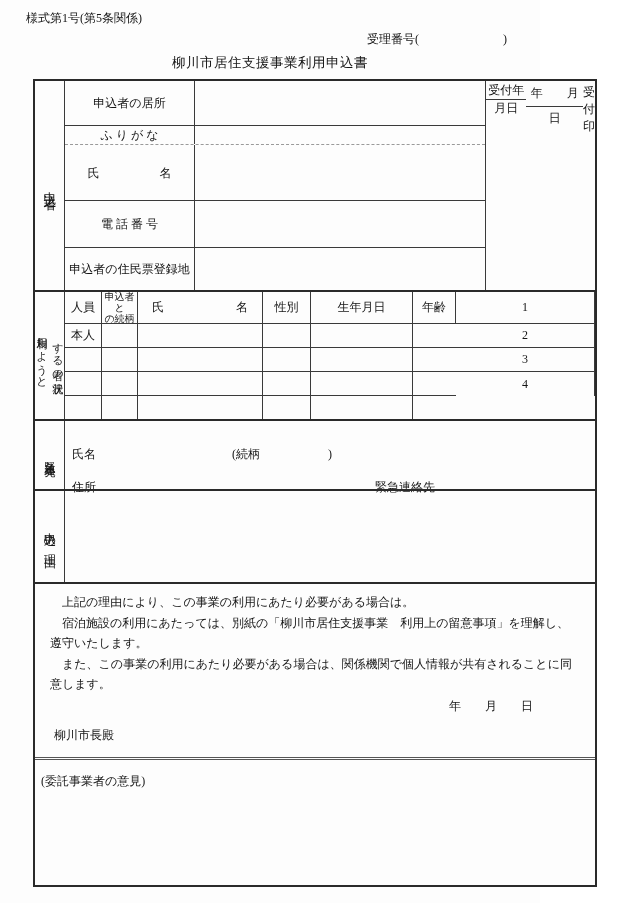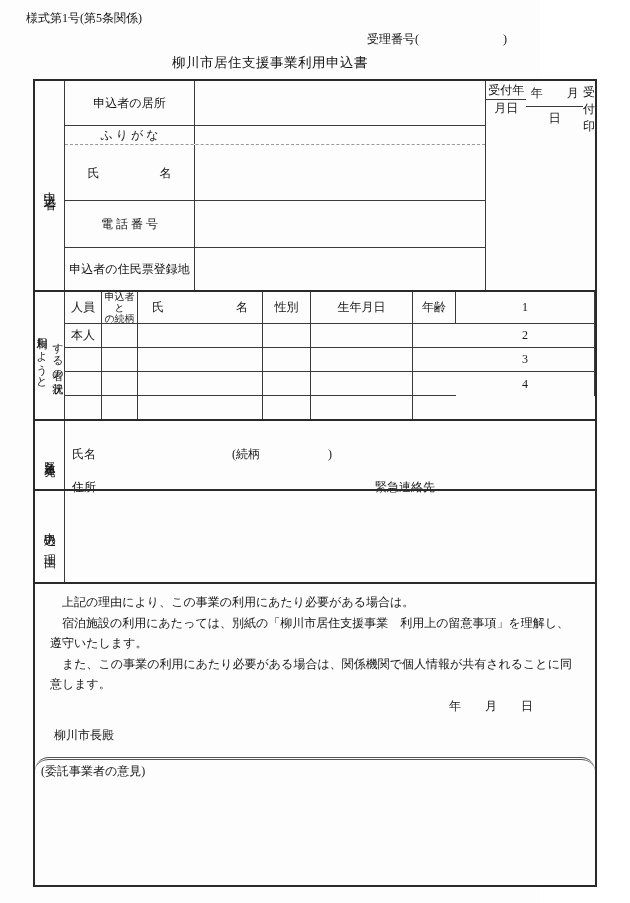--- a/index.html
+++ b/index.html
@@ -71,21 +71,21 @@
   .s4-body { flex:1; }
 
   
   .s5 { height:175px; display:block; padding:8px 22px 0 15px; line-height:20.5px; }
   .s5 p { text-align:left; }
   .s5-date { text-align:right; padding-right:40px; margin-top:1px; }
   .s5-addressee { margin-top:9px; margin-left:4px; }
   .s5-sign { margin-top:10px; margin-left:133px; }
 
   
-  .s6 { flex:1; display:block; padding:3px 6px;border-radius:14px; }
+  .s6 { flex:1; display:block; padding:13px 6px; }
 </style>
 </head>
 <body>
 
 <div class="page">
 
   <div class="form-no">様式第1号(第5条関係)</div>
   <div class="receipt-no">受理番号(　　　　　　　)</div>
   <div class="doc-title">柳川市居住支援事業利用申込書</div>
 

